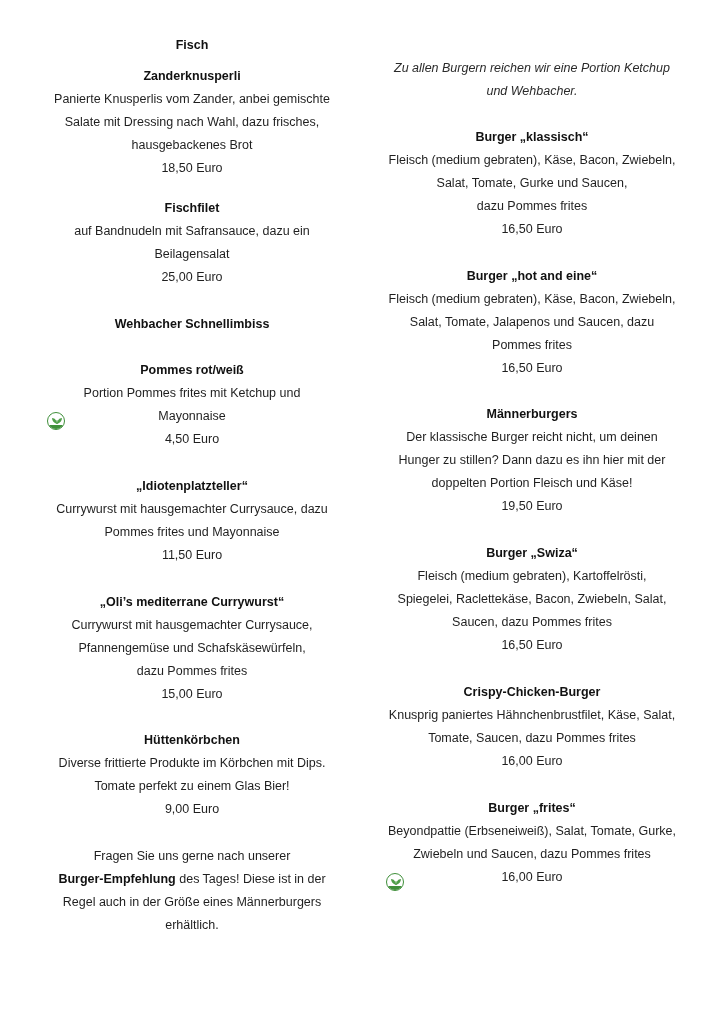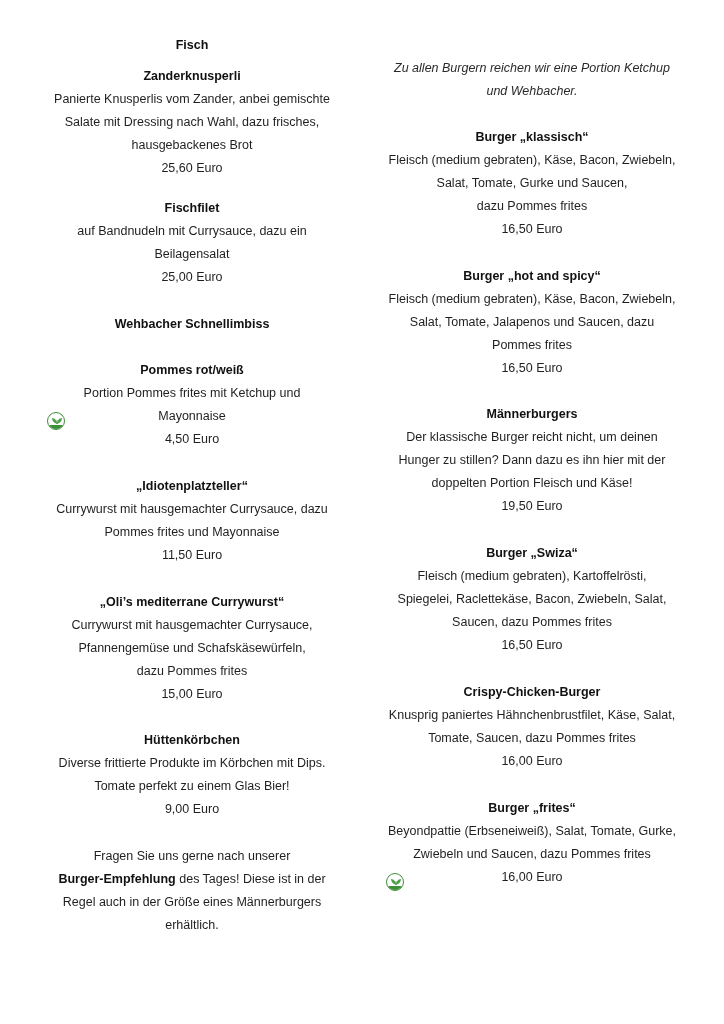--- a/index.html
+++ b/index.html
@@ -48,24 +48,24 @@
 </head>
 <body>
 
 <div class="col col-left">
   <div class="line bold" style="top:34px">Fisch</div>
 
   <div class="line bold" style="top:65px">Zanderknusperli</div>
   <div class="line" style="top:88px">Panierte Knusperlis vom Zander, anbei gemischte</div>
   <div class="line" style="top:111px">Salate mit Dressing nach Wahl, dazu frisches,</div>
   <div class="line" style="top:134px">hausgebackenes Brot</div>
-  <div class="line" style="top:157px">25,60 Euro</div>
+  <div class="line" style="top:157px">18,50 Euro</div>
 
   <div class="line bold" style="top:197px">Fischfilet</div>
-  <div class="line" style="top:220px">auf Bandnudeln mit Currysauce, dazu ein</div>
+  <div class="line" style="top:220px">auf Bandnudeln mit Safransauce, dazu ein</div>
   <div class="line" style="top:243px">Beilagensalat</div>
   <div class="line" style="top:266px">25,00 Euro</div>
 
   <div class="line bold" style="top:313px">Wehbacher Schnellimbiss</div>
 
   <div class="line bold" style="top:359px">Pommes rot/weiß</div>
   <div class="line" style="top:382px">Portion Pommes frites mit Ketchup und</div>
   <div class="line" style="top:405px">Mayonnaise</div>
   <div class="line" style="top:428px">4,50 Euro</div>
 
@@ -103,21 +103,21 @@
 <div class="col col-right">
   <div class="line italic" style="top:57px">Zu allen Burgern reichen wir eine Portion Ketchup</div>
   <div class="line italic" style="top:80px">und Wehbacher.</div>
 
   <div class="line bold" style="top:126px">Burger „klassisch“</div>
   <div class="line" style="top:149px">Fleisch (medium gebraten), Käse, Bacon, Zwiebeln,</div>
   <div class="line" style="top:172px">Salat, Tomate, Gurke und Saucen,</div>
   <div class="line" style="top:195px">dazu Pommes frites</div>
   <div class="line" style="top:218px">16,50 Euro</div>
 
-  <div class="line bold" style="top:265px">Burger „hot and spicy“</div>
+  <div class="line bold" style="top:265px">Burger „hot and eine“</div>
   <div class="line" style="top:288px">Fleisch (medium gebraten), Käse, Bacon, Zwiebeln,</div>
   <div class="line" style="top:311px">Salat, Tomate, Jalapenos und Saucen, dazu</div>
   <div class="line" style="top:334px">Pommes frites</div>
   <div class="line" style="top:357px">16,50 Euro</div>
 
   <div class="line bold" style="top:403px">Männerburgers</div>
   <div class="line" style="top:426px">Der klassische Burger reicht nicht, um deinen</div>
   <div class="line" style="top:449px">Hunger zu stillen? Dann dazu es ihn hier mit der</div>
   <div class="line" style="top:472px">doppelten Portion Fleisch und Käse!</div>
   <div class="line" style="top:495px">19,50 Euro</div>

